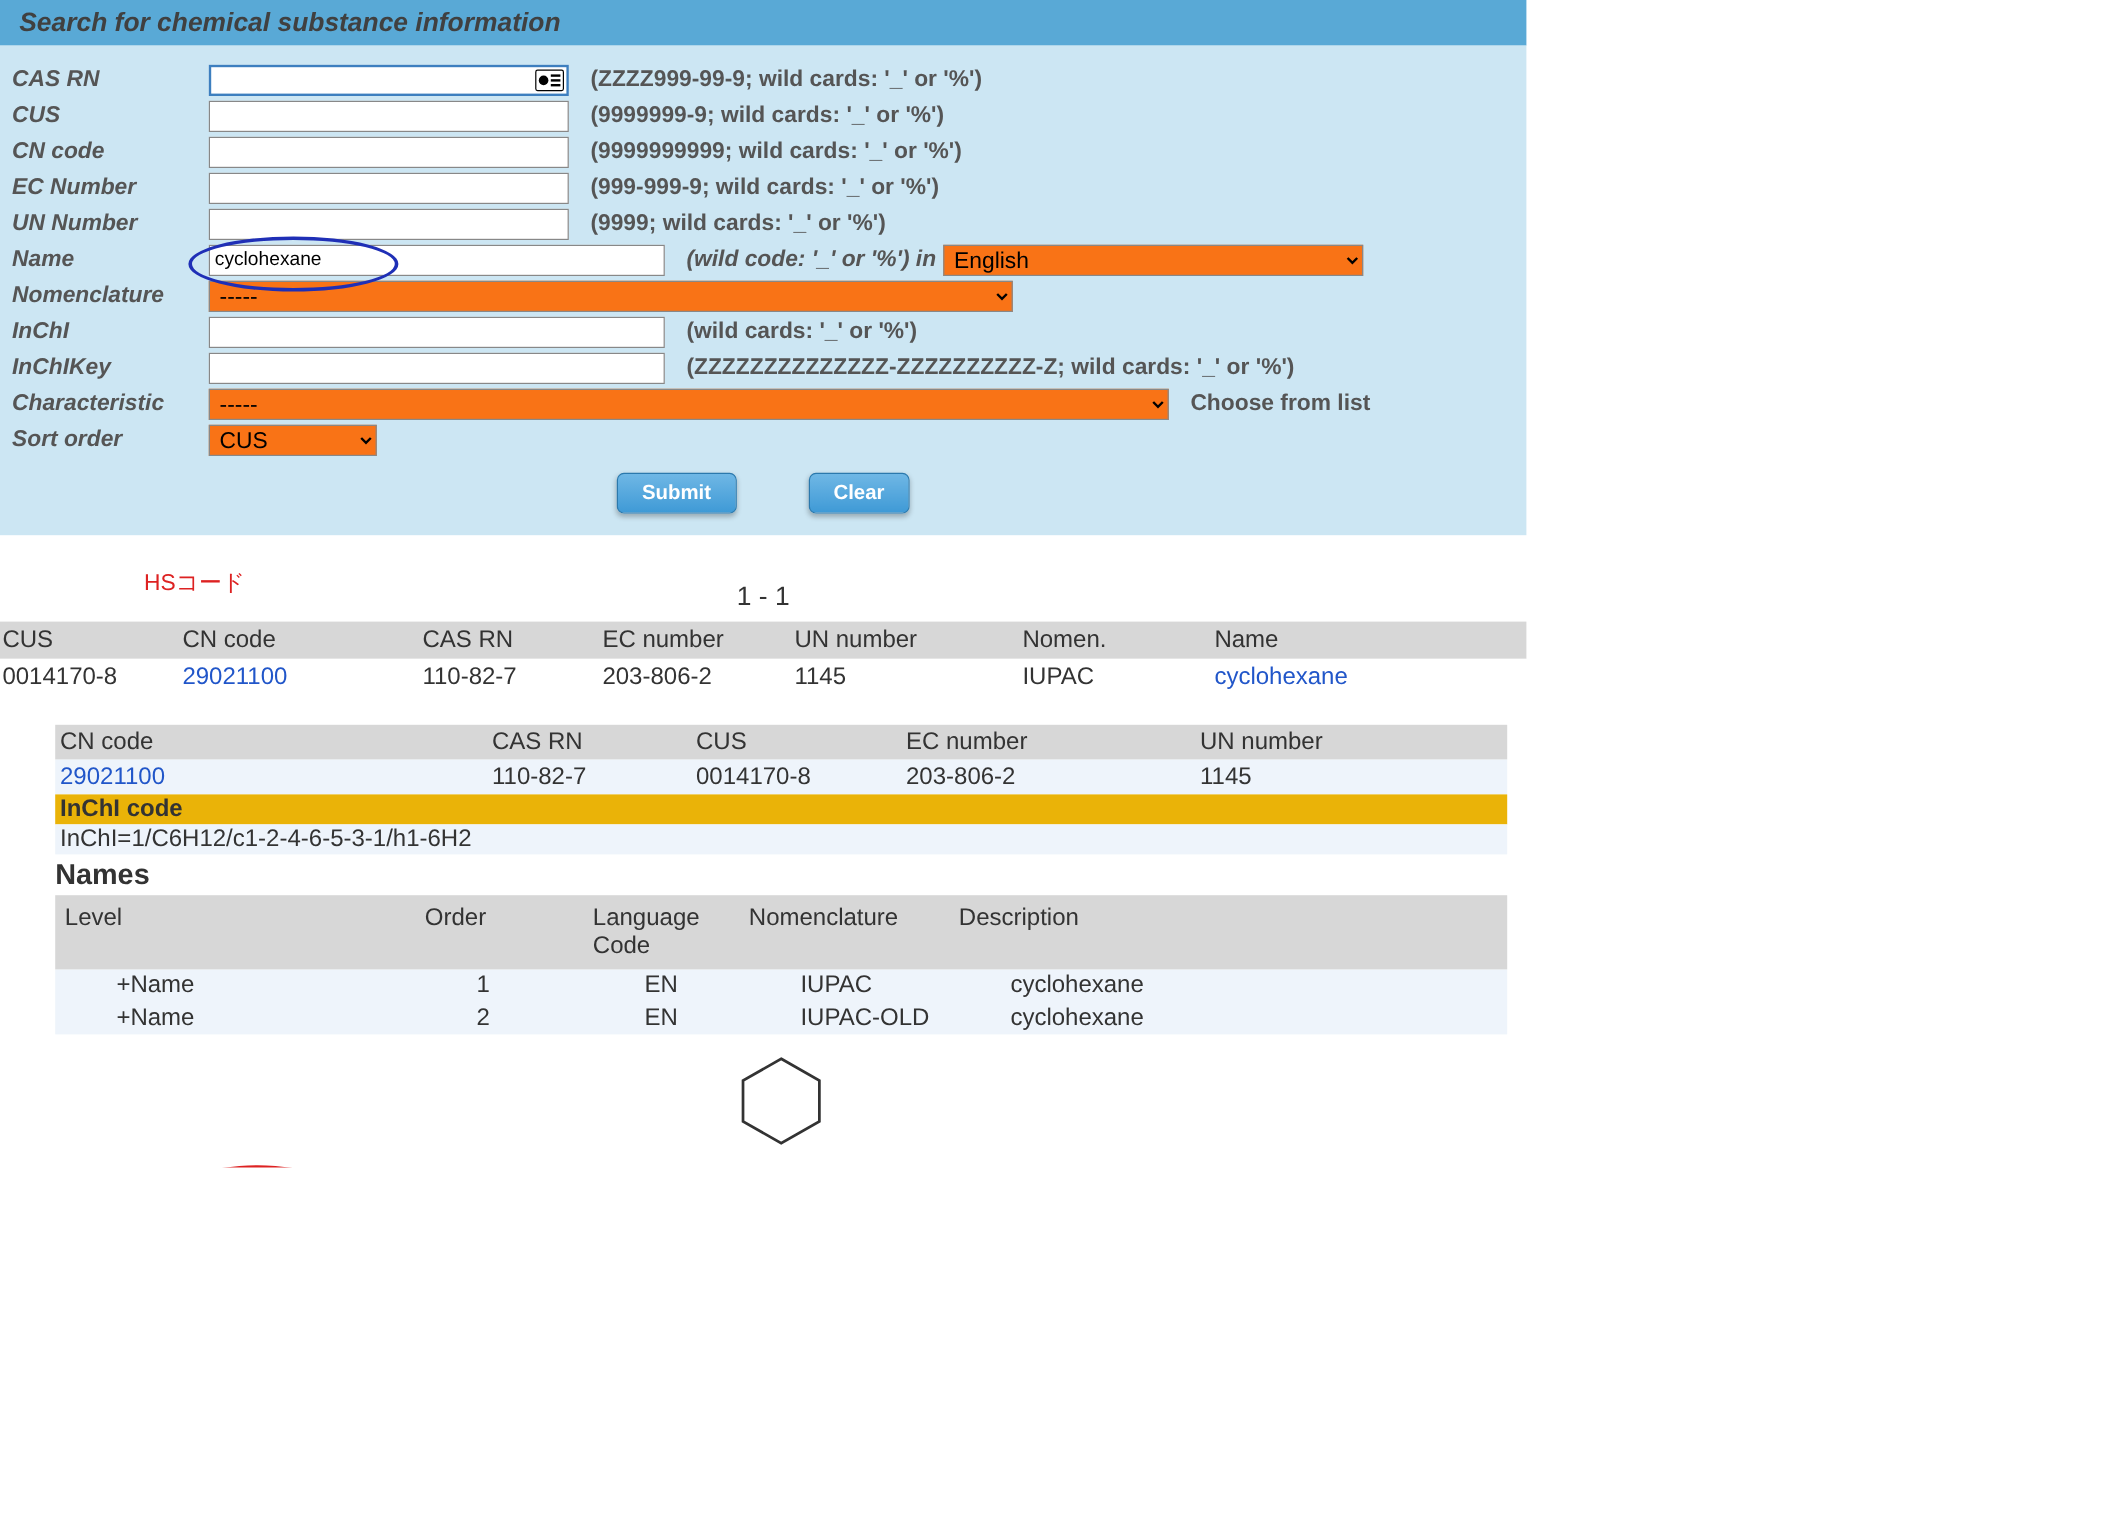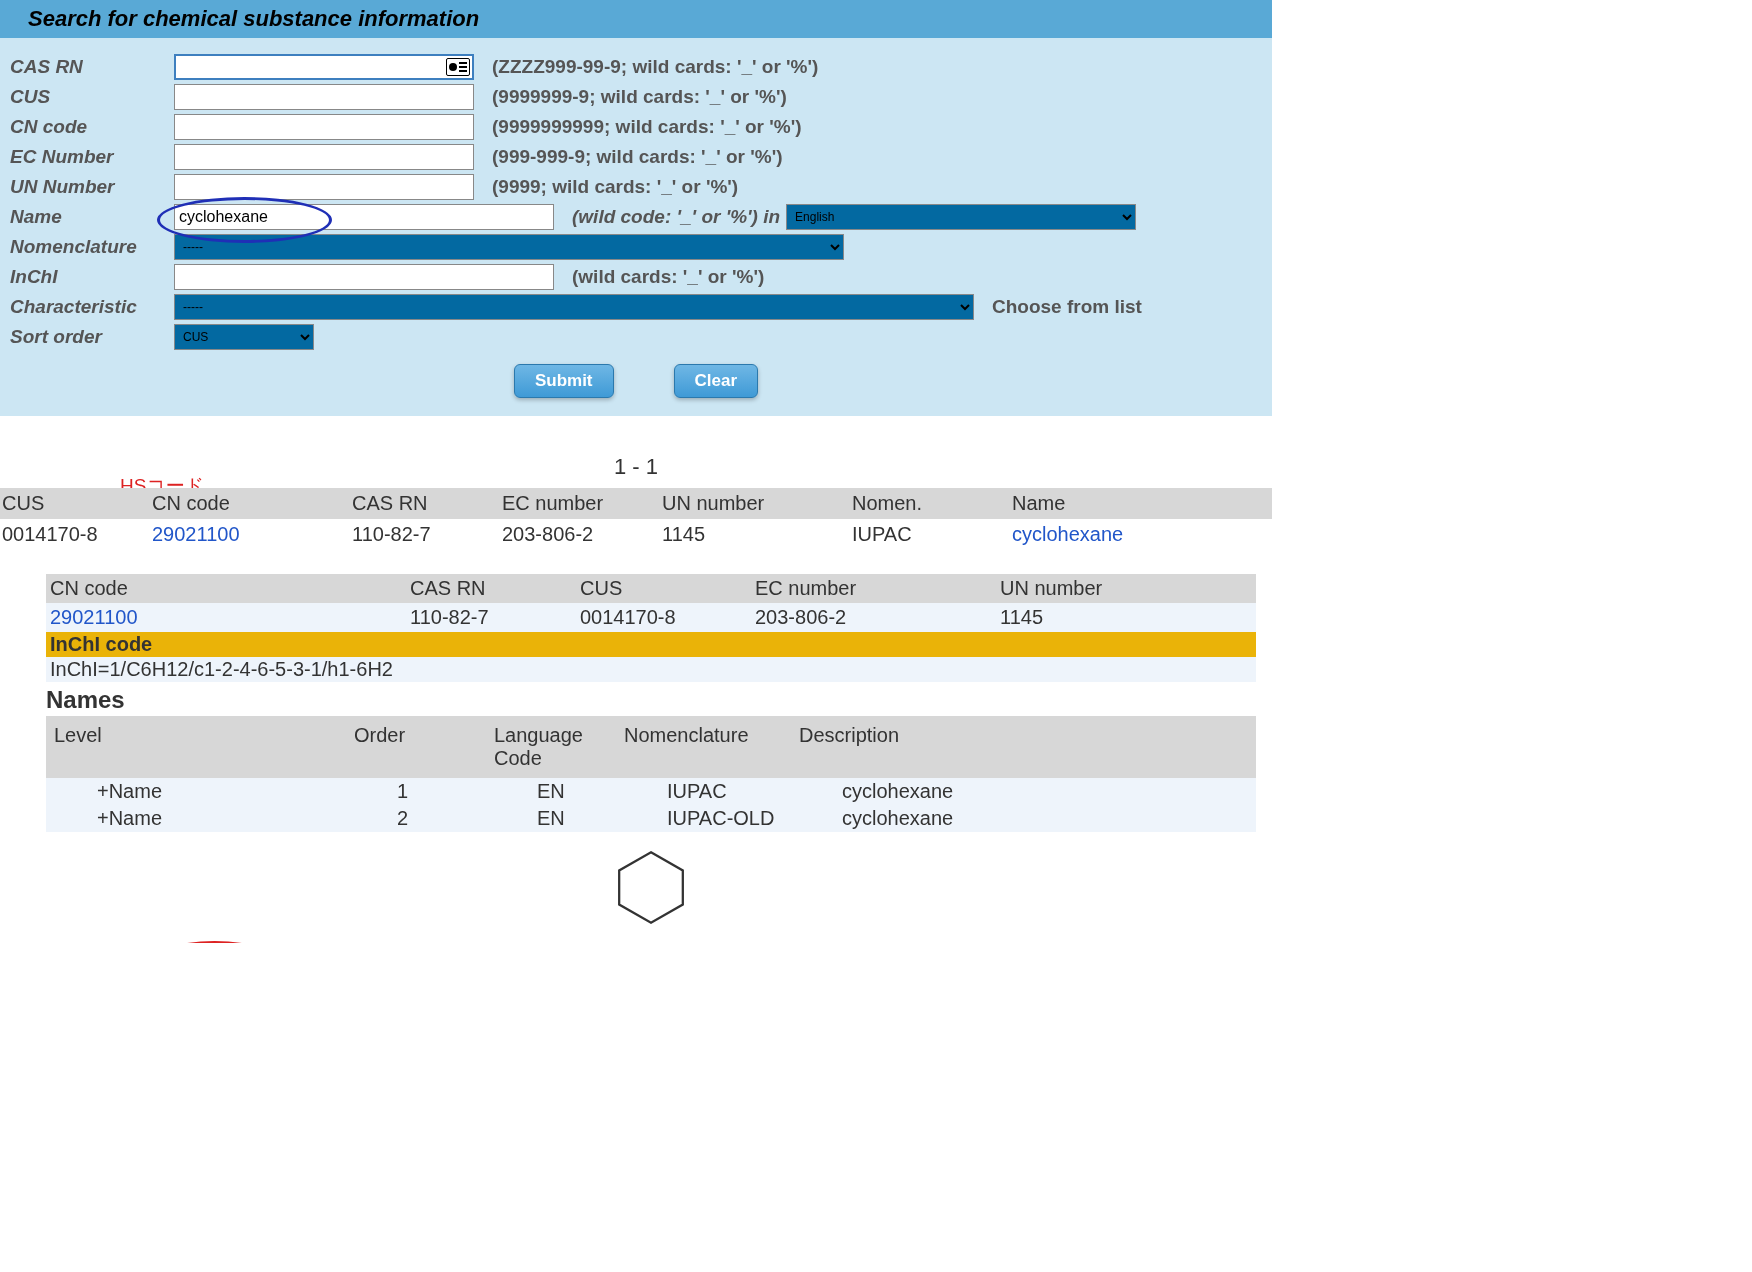--- a/index.html
+++ b/index.html
@@ -7,25 +7,25 @@
     font-family: Verdana, Geneva, sans-serif;
     font-size: 18px;
     background: #ffffff;
     color: #333;
     width: 1752px;
   }
   .page-wrap { width: 1272px; position: relative; }
 
   .search-header {
     background: #59a9d6;
-    color: #000000;
+    color: #404040;
     font-weight: bold;
     font-style: italic;
     font-size: 22px;
-    padding: 6px 28px;
+    padding: 6px 16px;
   }
 
   .search-panel {
     background: #cce6f3;
     padding: 14px 10px 18px 10px;
     position: relative;
   }
 
   .form-row {
     display: flex;
@@ -81,22 +81,22 @@
     font-weight: bold;
     color: #555;
     font-size: 19px;
     margin-left: 12px;
   }
   .input-med { width: 380px; height: 26px; border: 1px solid #888; background: #fff; font-size: 16px; padding: 0 4px; }
   .lang-label { font-style: italic; font-weight: bold; color: #555; font-size: 19px; }
   select {
     height: 26px;
     border: 1px solid #888;
-    background: #0369a1;
-    font-size: 12px;
+    background: #f97316;
+    font-size: 19px;
     padding: 0 4px;
   }
   .sel-lang { width: 350px; }
   .sel-nom { width: 670px; }
   .sel-char { width: 800px; }
   .sel-sort { width: 140px; }
 
   .btn-row {
     display: flex;
     justify-content: center;
@@ -238,20 +238,25 @@
         <option>-----</option>
       </select>
     </div>
 
     <div class="form-row">
       <div class="form-label">InChI</div>
       <input class="input-med" type="text" value="" style="">
       <div class="hint">(wild cards: '_' or '%')</div>
     </div>
 
+    <div class="form-row">
+      <div class="form-label">InChIKey</div>
+      <input class="input-med" type="text" value="" style="">
+      <div class="hint">(ZZZZZZZZZZZZZZ-ZZZZZZZZZZ-Z; wild cards: '_' or '%')</div>
+    </div>
 
     <div class="form-row">
       <div class="form-label">Characteristic</div>
       <select class="sel-char">
         <option>-----</option>
       </select>
       <div class="hint">Choose from list</div>
     </div>
 
     <div class="form-row">

